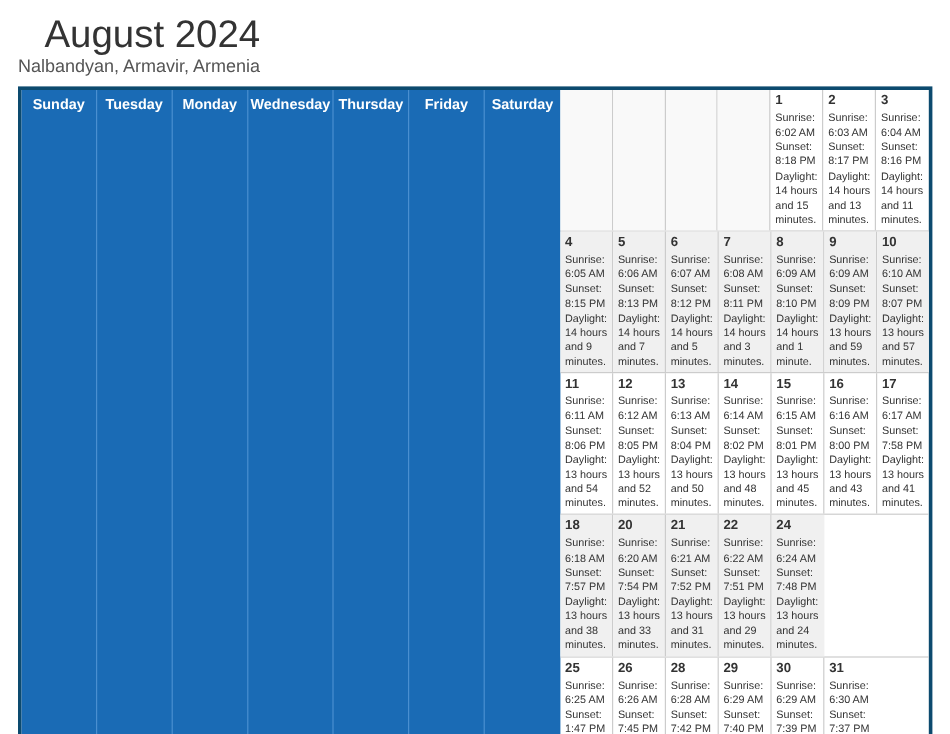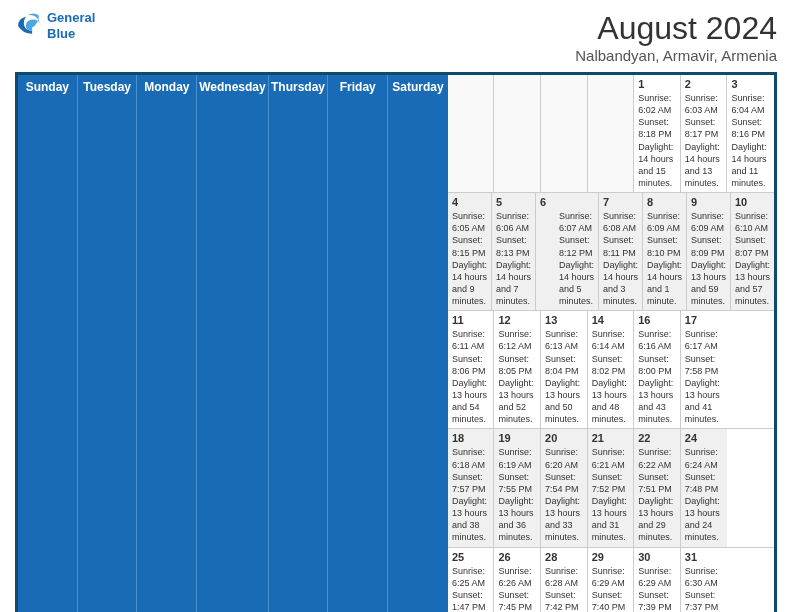--- a/index.html
+++ b/index.html
@@ -120,31 +120,20 @@
       background: #f0f0f0;
       border: 1px solid #ccc;
       display: inline-block;
     }
   </style>
 </head>
 <body>
 
 <div class="page">
   <div class="header">
-    <div class="logo">
-      <svg class="logo-icon" viewBox="0 0 36 36" xmlns="http://www.w3.org/2000/svg">
-        <rect x="0" y="0" width="36" height="36" fill="white"></rect>
-        <path d="M4 18 Q4 8 14 6 Q10 12 12 18 Q14 24 22 24 L22 28 Q10 28 4 18Z" fill="#1a6bb5"></path>
-        <path d="M16 4 Q28 2 32 14 Q28 8 20 10 Q14 12 14 18 Q14 24 22 24 L22 20 Q26 18 28 14 Q32 8 30 4 Q24 0 16 4Z" fill="#4da6e0"></path>
-      </svg>
-      <div class="logo-text">
-        <div><span>General</span></div>
-        <div><span>Blue</span></div>
-      </div>
-    </div>
     <div class="title-block">
       <div class="main-title">August 2024</div>
       <div class="subtitle">Nalbandyan, Armavir, Armenia</div>
     </div>
   </div>
 
   <div class="calendar">
     <div class="cal-header">
     <div class="cal-header-cell">Sunday</div>
         <div class="cal-header-cell">Tuesday</div>
@@ -187,21 +176,21 @@
 Daylight: 14 hours and 9 minutes.</div>
           </div>
           <div class="cal-cell shaded">
             <div class="day-num">5</div>
             <div class="cell-text" style="white-space: pre-line;">Sunrise: 6:06 AM
 Sunset: 8:13 PM
 Daylight: 14 hours and 7 minutes.</div>
           </div>
           <div class="cal-cell shaded">
             <div class="day-num">6</div>
-            <div class="cell-text" style="white-space: pre-line; margin-left: 19px;">Sunrise: 6:07 AM
+            <div class="cell-text" style="white-space: pre-line;">Sunrise: 6:07 AM
 Sunset: 8:12 PM
 Daylight: 14 hours and 5 minutes.</div>
           </div>
           <div class="cal-cell shaded">
             <div class="day-num">7</div>
             <div class="cell-text" style="white-space: pre-line;">Sunrise: 6:08 AM
 Sunset: 8:11 PM
 Daylight: 14 hours and 3 minutes.</div>
           </div>
           <div class="cal-cell shaded">
@@ -242,44 +231,44 @@
 Sunset: 8:04 PM
 Daylight: 13 hours and 50 minutes.</div>
           </div>
           <div class="cal-cell">
             <div class="day-num">14</div>
             <div class="cell-text" style="white-space: pre-line;">Sunrise: 6:14 AM
 Sunset: 8:02 PM
 Daylight: 13 hours and 48 minutes.</div>
           </div>
           <div class="cal-cell">
+            <div class="day-num">15</div>
+            <div class="cell-text" style="white-space: pre-line;">Sunrise: 6:15 AM
+Sunset: 8:01 PM
+Daylight: 13 hours and 45 minutes.</div>
+          </div>
+          <div class="cal-cell">
             <div class="day-num">16</div>
             <div class="cell-text" style="white-space: pre-line;">Sunrise: 6:16 AM
 Sunset: 8:00 PM
 Daylight: 13 hours and 43 minutes.</div>
           </div>
           <div class="cal-cell">
             <div class="day-num">17</div>
             <div class="cell-text" style="white-space: pre-line;">Sunrise: 6:17 AM
 Sunset: 7:58 PM
 Daylight: 13 hours and 41 minutes.</div>
           </div>
         </div>
         <div class="cal-row">
           <div class="cal-cell shaded">
             <div class="day-num">18</div>
             <div class="cell-text" style="white-space: pre-line;">Sunrise: 6:18 AM
 Sunset: 7:57 PM
 Daylight: 13 hours and 38 minutes.</div>
-          </div>
-          <div class="cal-cell shaded">
-            <div class="day-num">19</div>
-            <div class="cell-text" style="white-space: pre-line;">Sunrise: 6:19 AM
-Sunset: 7:55 PM
-Daylight: 13 hours and 36 minutes.</div>
           </div>
           <div class="cal-cell shaded">
             <div class="day-num">20</div>
             <div class="cell-text" style="white-space: pre-line;">Sunrise: 6:20 AM
 Sunset: 7:54 PM
 Daylight: 13 hours and 33 minutes.</div>
           </div>
           <div class="cal-cell shaded">
             <div class="day-num">21</div>
             <div class="cell-text" style="white-space: pre-line;">Sunrise: 6:21 AM

